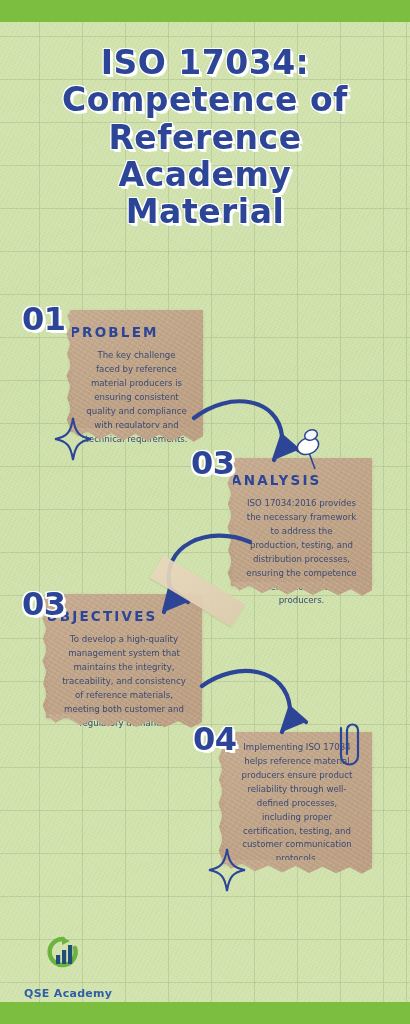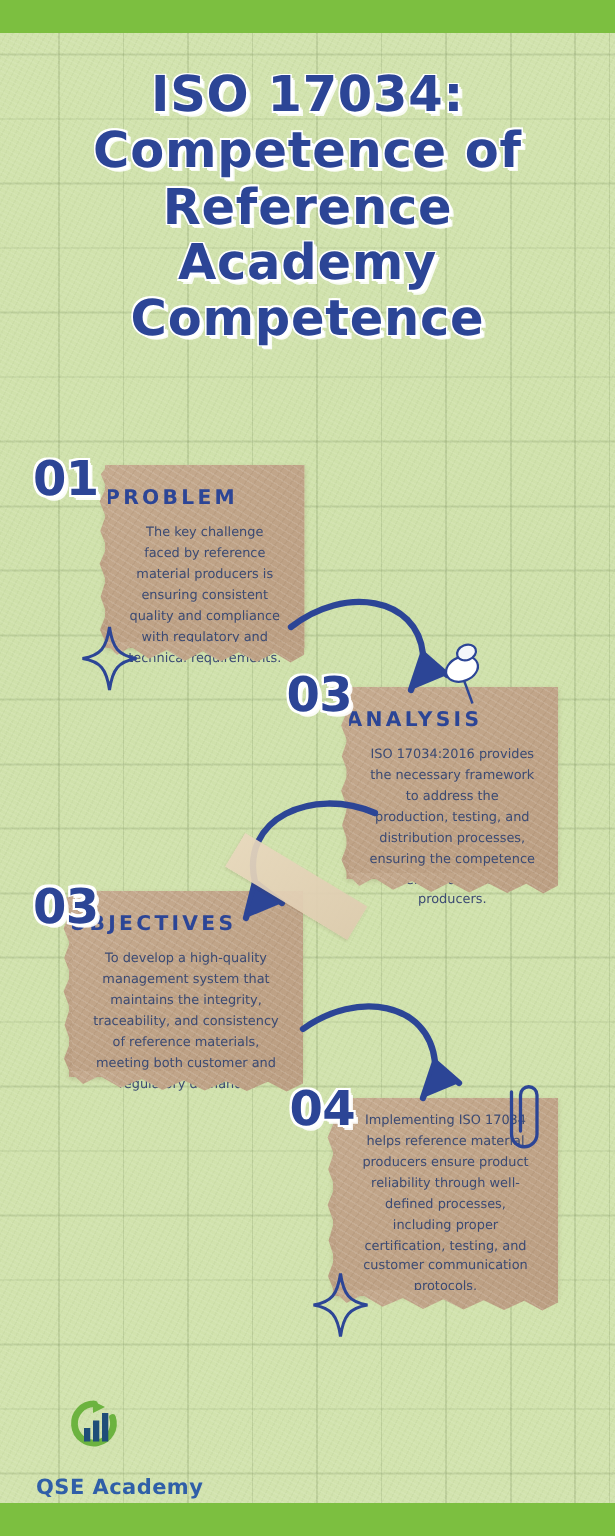--- a/index.html
+++ b/index.html
@@ -100,39 +100,39 @@
   .deco{position:absolute;z-index:5;}
   .tape{
     position:absolute;z-index:7;
     background:linear-gradient(120deg,rgba(233,216,190,.92),rgba(222,203,175,.92));
     box-shadow:0 1px 2px rgba(90,70,50,.15);
   }
 
   
   .logo-wrap{position:absolute;left:22px;bottom:24px;width:135px;}
   .logo-name{
-    color:#2f5fa8;font-size:14px;font-weight:700;letter-spacing:.3px;
+    color:#2f5fa8;font-size:11px;font-weight:700;letter-spacing:.3px;
     margin-top:18px;margin-left:2px;
   }
 </style>
 </head>
 <body>
 
 <div class="page">
 
   <div class="grain"></div>
   <div class="band top"></div>
   <div class="band bottom"></div>
 
   <div class="title">
     <div>ISO 17034:</div>
     <div>Competence of</div>
     <div>Reference</div>
     <div>Academy</div>
-    <div>Competence</div>
+    <div>Material</div>
   </div>
 
   <svg class="deco" style="left:186px;top:392px;" width="120" height="100" viewBox="0 0 120 100">
     <path d="M8,26 C44,-2 92,6 96,44" fill="none" stroke="#2c4596" stroke-width="4.2" stroke-linecap="round"></path>
     <path d="M96,44 L88,68 M96,44 L112,58" fill="none" stroke="#2c4596" stroke-width="4.2" stroke-linecap="round"></path>
     <path d="M88,68 L112,58 L96,46 Z" fill="#2c4596"></path>
   </svg>
 
   <svg class="deco" style="left:138px;top:528px;" width="120" height="100" viewBox="0 0 120 100">
     <path d="M112,14 C70,-4 22,18 32,60" fill="none" stroke="#2c4596" stroke-width="4.2" stroke-linecap="round"></path>

